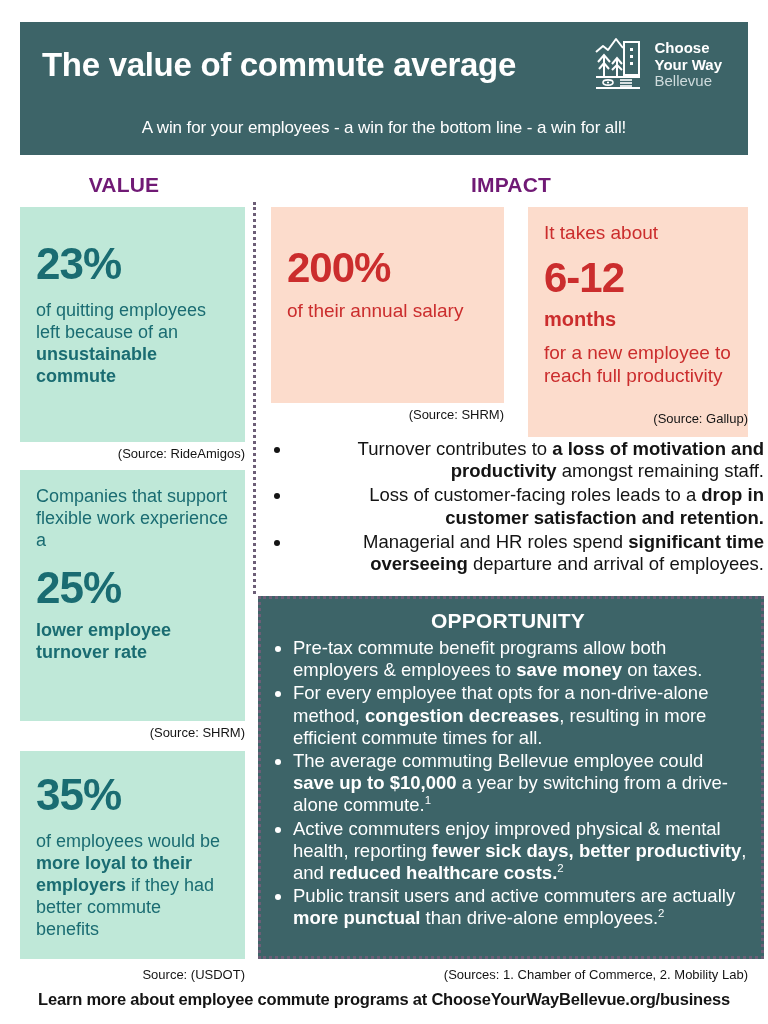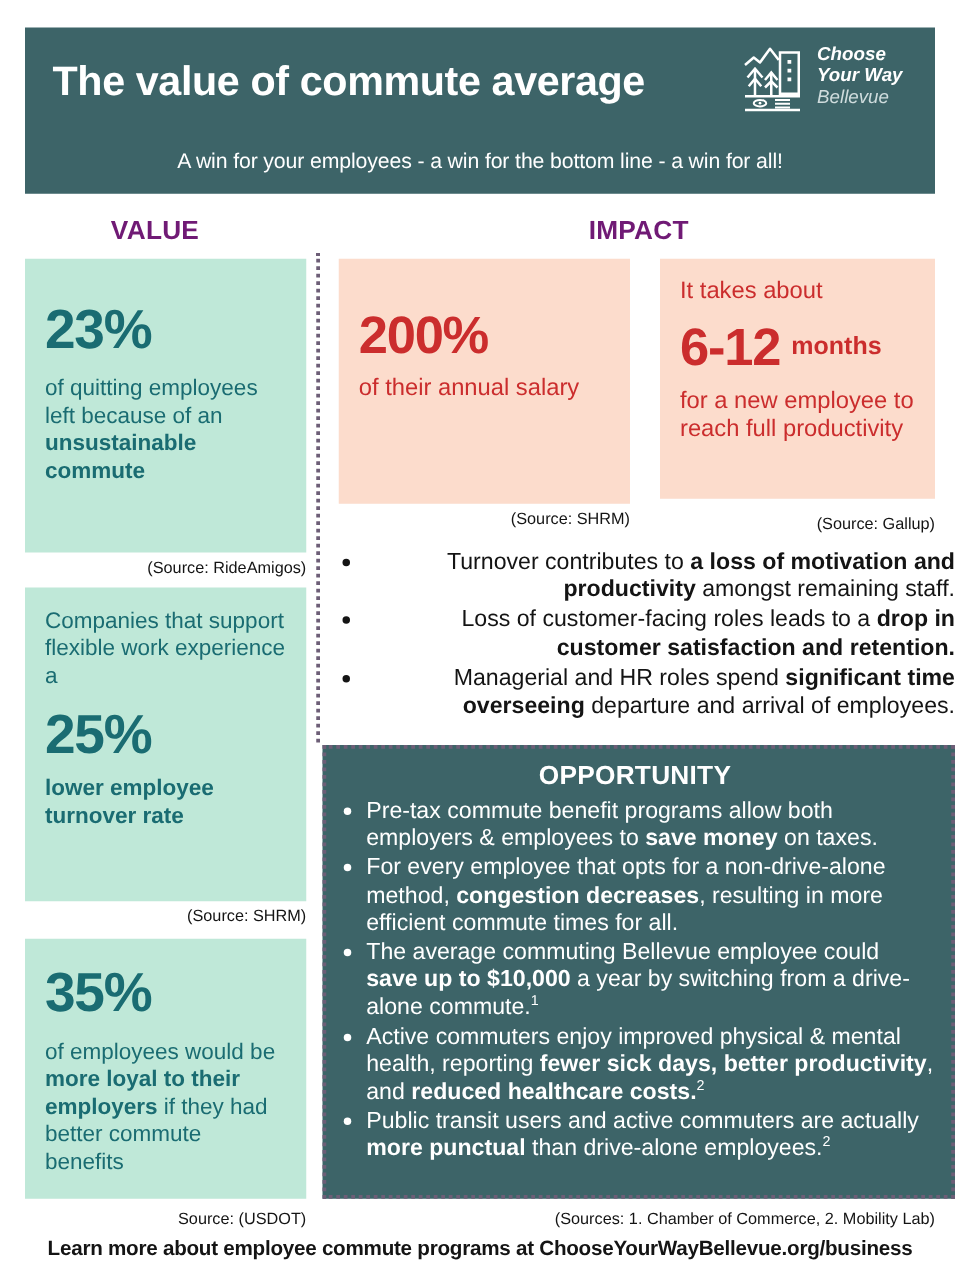--- a/index.html
+++ b/index.html
@@ -34,23 +34,23 @@
   .header-title {
     color: #ffffff;
     font-size: 33px;
     font-weight: bold;
     letter-spacing: -0.3px;
     line-height: 1.1;
     white-space: nowrap;
   }
   .logo {
     display: flex;
+    align-items: center;
     gap: 8px;
     padding-right: 4px;
-    font-style: italic;
   }
   .logo-mark { flex: 0 0 auto; }
   .logo-text {
     color: #ffffff;
     font-size: 15px;
     line-height: 1.12;
     font-weight: bold;
   }
   .logo-text .sub {
     font-weight: normal;
@@ -140,23 +140,23 @@
     font-weight: bold;
     line-height: 1;
     letter-spacing: -1px;
   }
   .pcard .tail { font-size: 19px; line-height: 1.24; }
 
   #pcard1 { left: 271px; top: 207px; width: 233px; height: 196px; }
   #pcard1 .stat { text-align: left; margin: 26px 0 10px 0; }
   #src4 { left: 271px; top: 407px; width: 233px; }
 
-  #pcard2 { left: 528px; top: 207px; width: 220px; height: 192px; }
+  #pcard2 { left: 528px; top: 207px; width: 220px; height: 230px; }
   #pcard2 .statrow {
-    display: flex; align-items: center; gap: 9px; margin: 12px 0 10px 0;
+    display: flex; align-items: flex-start; gap: 9px; margin: 12px 0 10px 0; flex-direction: column;
   }
   #pcard2 .statrow .unit { font-size: 20px; font-weight: bold; }
   #src5 { left: 528px; top: 411px; width: 220px; }
 
   
   .impact-bullets {
     position: absolute;
     left: 271px;
     top: 438px;
     width: 493px;

